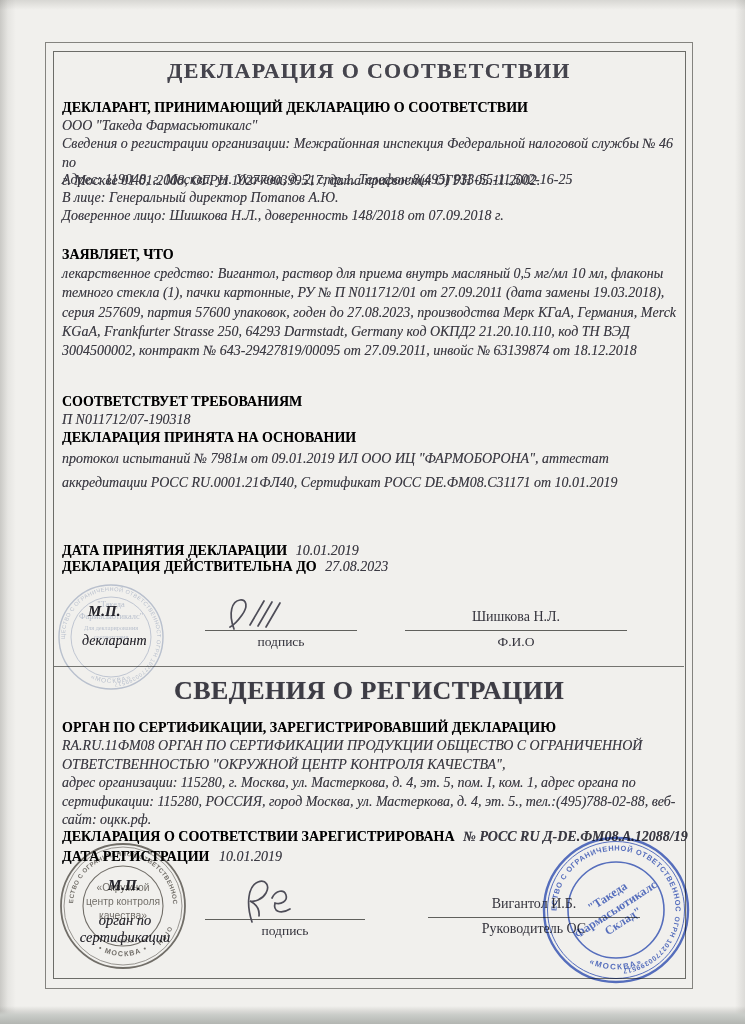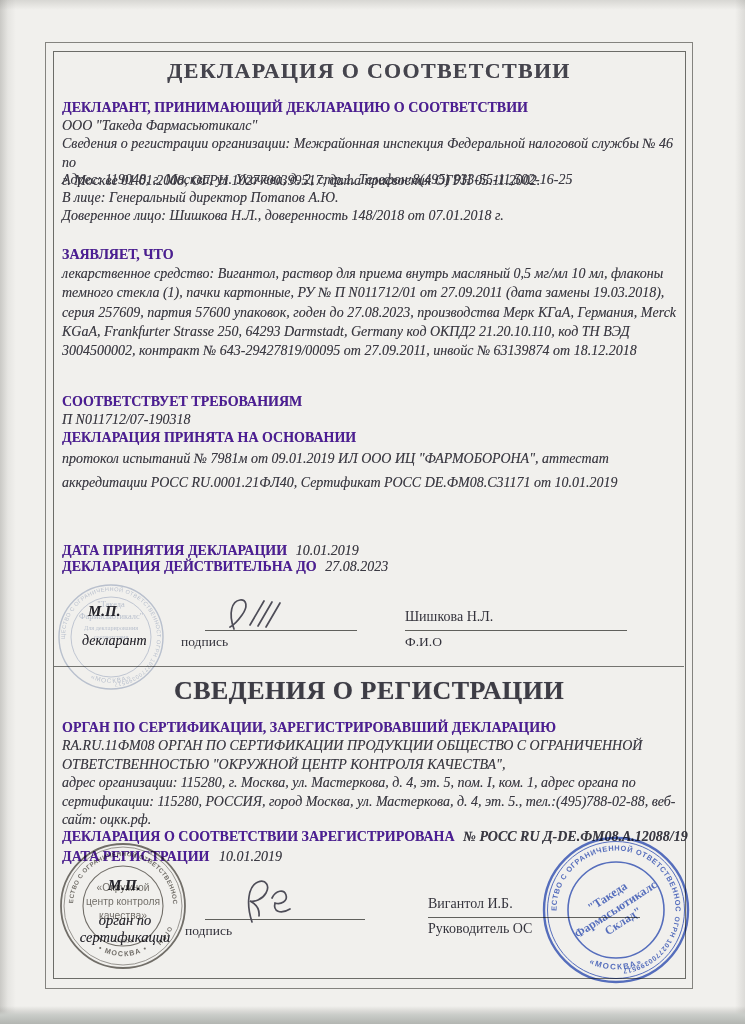--- a/index.html
+++ b/index.html
@@ -15,31 +15,31 @@
   .edge-bottom{left:0;bottom:0;right:0;height:18px;
      background:linear-gradient(to top,#b3b6b2 0,#c9ccc8 9px,rgba(150,152,148,.25) 13px,rgba(150,152,148,0));}
   .frame-outer{position:absolute;left:45px;top:42px;width:646px;height:945px;
      border:1.2px solid rgba(95,95,90,.75);}
   .frame-inner{position:absolute;left:53px;top:51px;width:631px;height:926px;
      border:1.6px solid rgba(75,75,70,.8);}
   .divider{position:absolute;left:54px;top:666px;width:630px;height:0;
      border-top:1.4px solid rgba(85,85,80,.8);}
   .t{position:absolute;left:62px;width:626px;font-size:14px;line-height:18.6px;
      text-shadow:0 0 .5px rgba(46,45,53,.45);}
-  .b{font-weight:bold;color:#4c1d95;}
+  .b{font-weight:bold;color:#000000;}
   .i{font-style:italic;color:#3a3942;}
   .pre{white-space:pre-line;}
   .doc-title{position:absolute;left:53px;top:58px;width:632px;text-align:center;
      font-size:22px;font-weight:bold;letter-spacing:1.3px;color:#45444d;
      text-shadow:0 0 .6px rgba(60,60,70,.5);}
   .reg-title{position:absolute;left:53px;top:676px;width:632px;text-align:center;
      font-size:26px;font-weight:bold;letter-spacing:.5px;color:#3d3c45;
      text-shadow:0 0 .7px rgba(60,60,70,.5);}
   .sig-line{position:absolute;height:0;border-top:1.3px solid rgba(70,70,66,.85);}
-  .caption{position:absolute;text-align:left;font-size:13.5px;color:#34333c;}
+  .caption{position:absolute;text-align:center;font-size:13.5px;color:#34333c;}
   .overlay-label{position:absolute;font-style:italic;color:#26252c;
      text-shadow:0 0 .5px rgba(40,40,48,.4);}
   .seal{position:absolute;mix-blend-mode:multiply;}
   .sig-ink{position:absolute;}
   svg text{font-family:"Liberation Sans",sans-serif;}
   svg .serif{font-family:"Liberation Serif",serif;}
 </style>
 </head>
 <body>
 
@@ -49,21 +49,21 @@
   <div class="frame-inner"></div>
 
   <div class="doc-title">ДЕКЛАРАЦИЯ О СООТВЕТСТВИИ</div>
 
   <div class="t b" style="top:99px;">ДЕКЛАРАНТ, ПРИНИМАЮЩИЙ ДЕКЛАРАЦИЮ О СООТВЕТСТВИИ</div>
   <div class="t i" style="top:117px;">ООО "Такеда Фармасьютикалс"</div>
   <div class="t i pre" style="top:135px;">Сведения о регистрации организации: Межрайонная инспекция Федеральной налоговой службы № 46 по
 г. Москве 01.01.2008, ОГРН 1027700399517, дата присвоения ОГРН 05.11.2002.</div>
   <div class="t i" style="top:171px;">Адрес: 119048, г. Москва, ул. Усачева, д. 2, стр.1. Телефон:8(495) 933-55-11,502-16-25</div>
   <div class="t i" style="top:189px;">В лице: Генеральный директор Потапов А.Ю.</div>
-  <div class="t i" style="top:207px;">Доверенное лицо: Шишкова Н.Л., доверенность 148/2018 от 07.01.2018 г.</div>
+  <div class="t i" style="top:207px;">Доверенное лицо: Шишкова Н.Л., доверенность 148/2018 от 07.09.2018 г.</div>
 
   <div class="t b" style="top:246px;">ЗАЯВЛЯЕТ, ЧТО</div>
   <div class="t i pre" style="top:264px;line-height:19.3px;">лекарственное средство: Вигантол, раствор для приема внутрь масляный 0,5 мг/мл 10 мл, флаконы
 темного стекла (1), пачки картонные, РУ № П N011712/01 от 27.09.2011 (дата замены 19.03.2018),
 серия 257609, партия 57600 упаковок, годен до 27.08.2023, производства Мерк КГаА, Германия, Merck
 KGaA, Frankfurter Strasse 250, 64293 Darmstadt, Germany код ОКПД2 21.20.10.110, код ТН ВЭД
 3004500002, контракт № 643-29427819/00095 от 27.09.2011, инвойс № 63139874 от 18.12.2018</div>
 
   <div class="t b" style="top:393px;">СООТВЕТСТВУЕТ ТРЕБОВАНИЯМ</div>
   <div class="t i" style="top:411px;">П N011712/07-190318</div>

